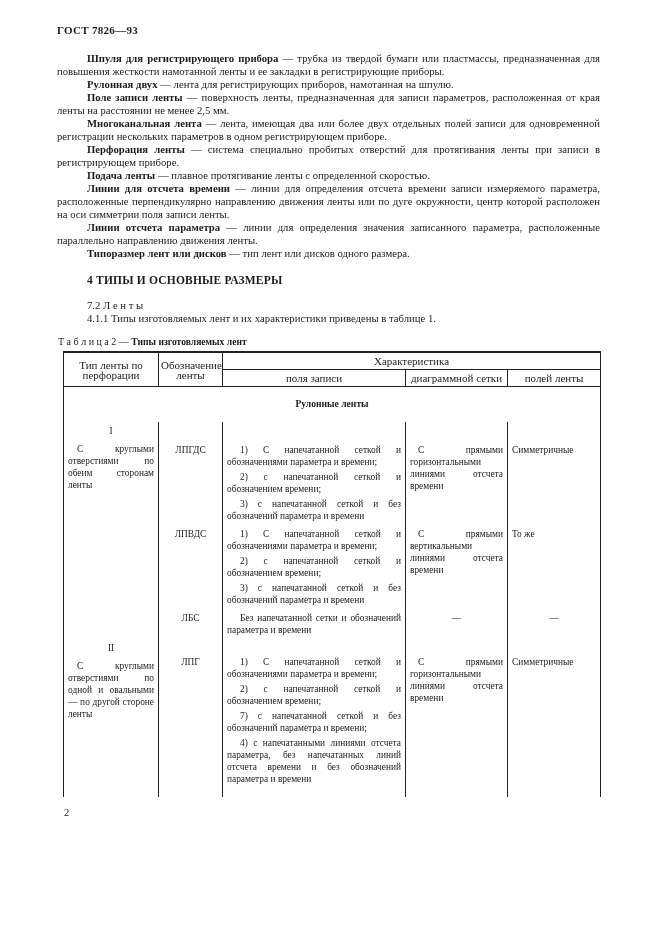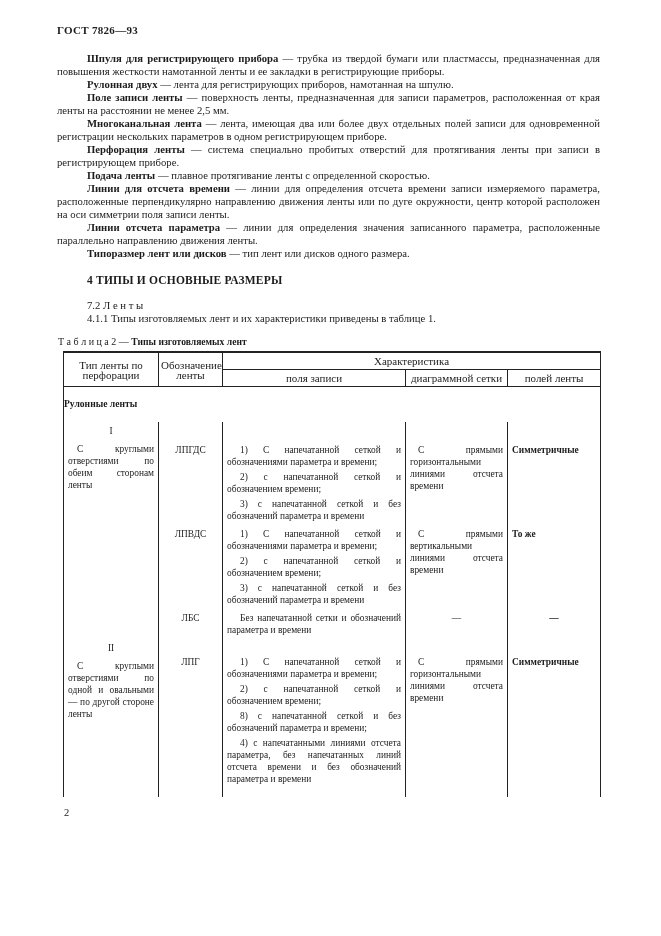--- a/index.html
+++ b/index.html
@@ -38,38 +38,38 @@
     border:1px solid #222; border-top:2px solid #222;
     font-weight:normal; font-size:11px; line-height:10px;
     padding:3px 2px; text-align:center; vertical-align:middle;
   }
   table.types thead tr.sub th { border-top:1px solid #222; }
   table.types td {
     border-left:1px solid #222; border-right:1px solid #222;
     vertical-align:top; padding:0 4px; line-height:12px;
   }
   tr.band td {
-    text-align:left; font-weight:bold; font-size:9.6px;
+    text-align:center; font-weight:bold; font-size:9.6px;
     padding:11px 0 12px 0;
   }
   tr.gstart td { padding-top:22px; }
   tr.gstart td.c1 { padding-top:3px; }
   tr.gstart2 td { padding-top:20px; }
   tr.gstart2 td.c1 { padding-top:6px; }
   tr.gmid td { padding-top:6px; }
   tr.glast td { padding-bottom:12px; }
 
   td.c1 { text-align:justify; }
   .roman { text-align:center; text-indent:0; margin:0 0 6px 0; }
   .gdesc { text-align:justify; text-indent:9px; }
   td.c2 { text-align:center; }
   td.c3 p { margin:0 0 3px 0; text-indent:13px; text-align:justify; }
   td.c3 p:last-child { margin-bottom:0; }
   td.c4 p { margin:0; text-indent:8px; text-align:justify; }
-  td.c5 { padding-left:6px;font-weight:bold; }
+  td.c5 { padding-left:6px; }
   td.dash { text-align:center; }
 
   .page-number { margin:10px 0 0 7px; font-size:10.5px; }
 </style>
 </head>
 <body>
 
 <div class="page">
 
   <div class="doc-number">ГОСТ 7826—93</div>
@@ -161,21 +161,21 @@
 
       <tr class="gstart2 glast">
         <td class="c1">
           <div class="roman">II</div>
           <div class="gdesc">С круглыми отверстиями по одной и овальными — по другой стороне ленты</div>
         </td>
         <td class="c2">ЛПГ</td>
         <td class="c3">
           <p>1) С напечатанной сеткой и обозначениями параметра и времени;</p>
           <p>2) с напечатанной сеткой и обозначением времени;</p>
-          <p>8) с напечатанной сеткой и без обозначений параметра и времени;</p>
+          <p>7) с напечатанной сеткой и без обозначений параметра и времени;</p>
           <p>4) с напечатанными линиями отсчета параметра, без напечатанных линий отсчета времени и без обозначений параметра и времени</p>
         </td>
         <td class="c4">
           <p>С прямыми горизонтальными линиями отсчета времени</p>
         </td>
         <td class="c5">Симметричные</td>
       </tr>
     </tbody>
   </table>
 

